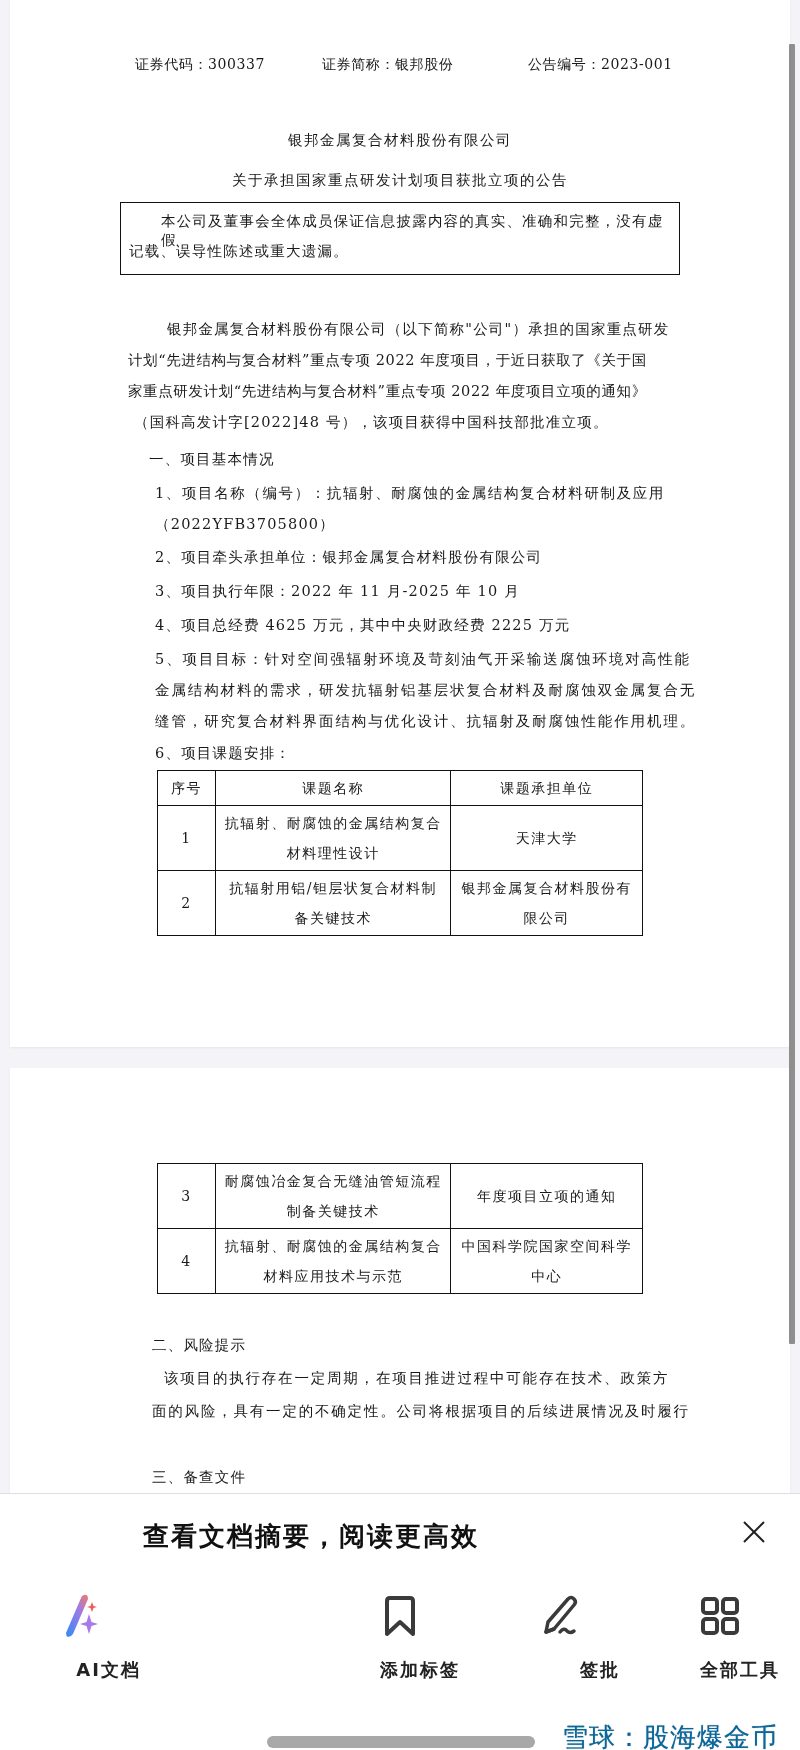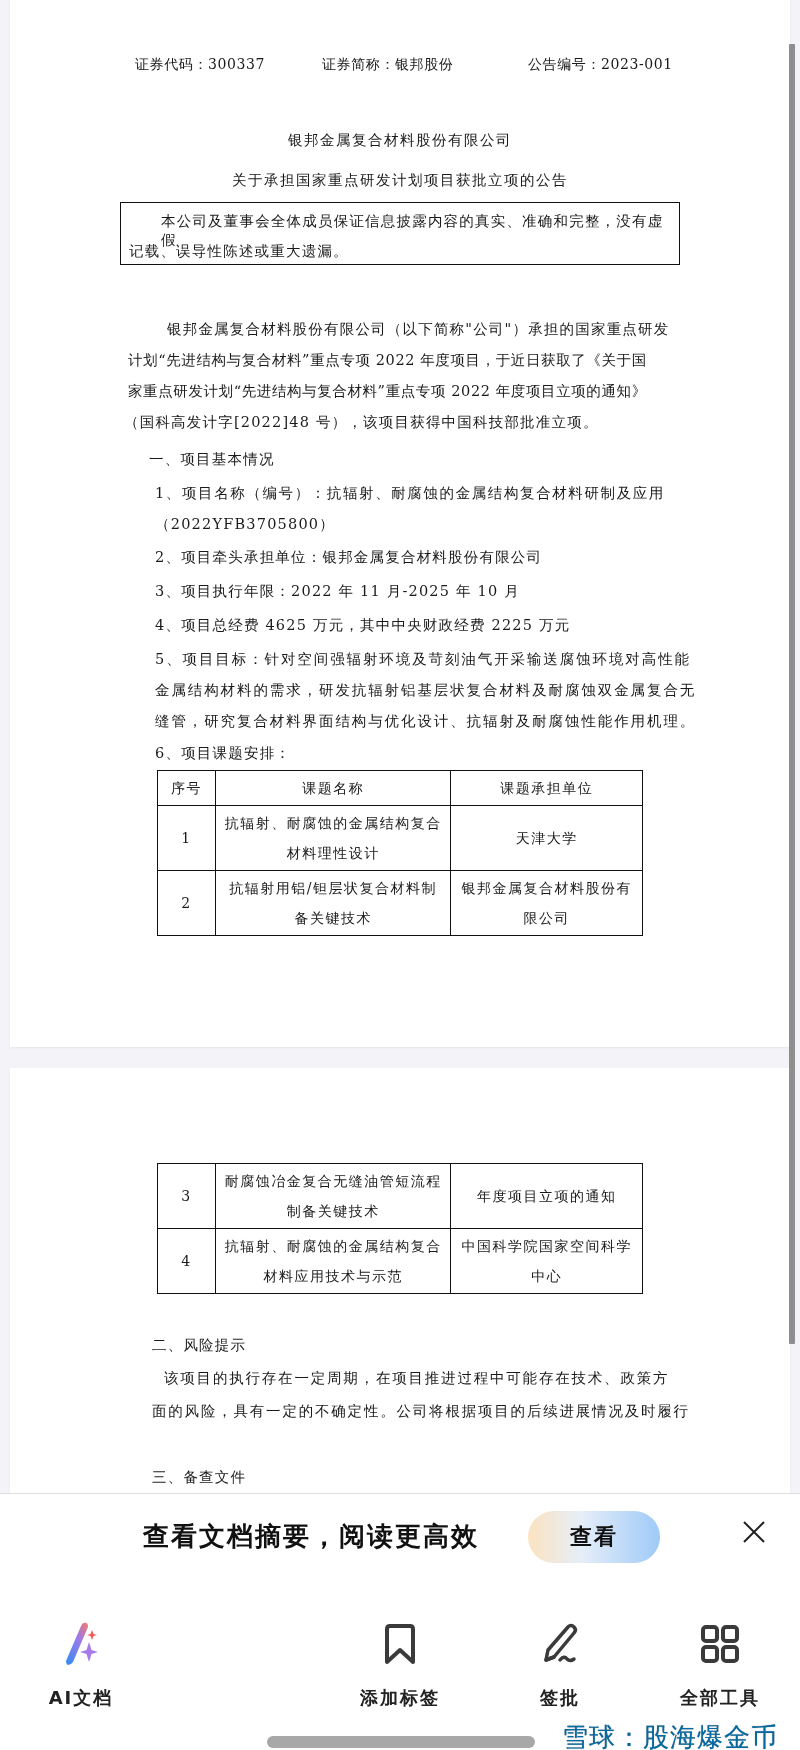--- a/index.html
+++ b/index.html
@@ -13,21 +13,21 @@
     position:absolute; left:10px; width:780px; background:#ffffff;
     box-shadow:0 1px 2px rgba(0,0,0,0.06);
   }
   #page1 { top:0; height:1047px; }
   #page2 { top:1068px; height:440px; }
   .abs { position:absolute; white-space:nowrap; }
   .t { font-size:14.5px; letter-spacing:1.2px; }
   .hdr { font-size:14px; top:56px; letter-spacing:0.6px; }
   .title { left:0; width:780px; text-align:center; font-size:14.5px; letter-spacing:1.5px; }
   .box {
-    position:absolute; left:110px; top:202px; width:560px; height:63px;
+    position:absolute; left:110px; top:202px; width:560px; height:73px;
     border:1.5px solid #111; box-sizing:border-box;
   }
   .box .l1 { position:absolute; left:40px; top:9px; }
   .box .l2 { position:absolute; left:8px; top:39px; }
   table.doc {
     position:absolute; border-collapse:collapse; font-size:14px; letter-spacing:1.5px;
   }
   table.doc td {
     border:1.5px solid #111; text-align:center; vertical-align:middle;
     line-height:30px; padding:0 4px;
@@ -41,21 +41,21 @@
     background:#ffffff; border-top:1px solid #dedde3;
     font-family:"DejaVu Sans", "Liberation Sans", sans-serif;
   }
   .promo-text { position:absolute; left:143px; top:25px; font-size:26px; font-weight:bold; letter-spacing:2px; color:#111; }
   .promo-btn {
     position:absolute; left:528px; top:17px; width:132px; height:52px; border-radius:26px;
     background:linear-gradient(90deg,#fbe3c0 0%,#e6eef8 40%,#9fcaf8 100%);
     font-size:22px; font-weight:bold; text-align:center; line-height:52px; letter-spacing:2px; color:#111;
   }
   .close-x { position:absolute; left:742px; top:26px; width:24px; height:24px; }
-  .tool { position:absolute; top:126px; width:120px; text-align:center; }
+  .tool { position:absolute; top:98px; width:120px; text-align:right; }
   .tool .ic { width:48px; height:48px; margin:0 auto; display:block; }
   .tool .lbl { display:block; margin-top:18px; font-size:18px; font-weight:bold; letter-spacing:2px; color:#222; }
   .home-bar { position:absolute; left:267px; top:1736px; width:268px; height:12px; border-radius:6px; background:#a8a8a8; }
   .watermark {
     position:absolute; left:562px; top:1720px; font-size:26px; color:#0369a1;
     font-family:"DejaVu Sans", "Liberation Sans", sans-serif; letter-spacing:1px;
     text-shadow:0 0 1px #888;
   }
 </style>
 </head>
@@ -70,21 +70,21 @@
   <div class="abs title" style="top:171px">关于承担国家重点研发计划项目获批立项的公告</div>
 
   <div class="box">
     <span class="l1 t">本公司及董事会全体成员保证信息披露内容的真实、准确和完整，没有虚假</span>
     <span class="l2 t">记载、误导性陈述或重大遗漏。</span>
   </div>
 
   <span class="abs t" style="left:157px; top:320px">银邦金属复合材料股份有限公司（以下简称"公司"）承担的国家重点研发</span>
   <span class="abs t" style="left:118px; top:351px; letter-spacing:0.6px">计划“先进结构与复合材料”重点专项 2022 年度项目，于近日获取了《关于国</span>
   <span class="abs t" style="left:118px; top:382px; letter-spacing:0.6px">家重点研发计划“先进结构与复合材料”重点专项 2022 年度项目立项的通知》</span>
-  <span class="abs t" style="left:114px; top:413px">（国科高发计字[2022]48 号），该项目获得中国科技部批准立项。</span>
+  <span class="abs t" style="left:124px; top:413px">（国科高发计字[2022]48 号），该项目获得中国科技部批准立项。</span>
 
   <span class="abs t" style="left:139px; top:450px">一、项目基本情况</span>
   <span class="abs t" style="left:145px; top:484px; letter-spacing:1.6px">1、项目名称（编号）：抗辐射、耐腐蚀的金属结构复合材料研制及应用</span>
   <span class="abs t" style="left:145px; top:515px">（2022YFB3705800）</span>
   <span class="abs t" style="left:145px; top:548px">2、项目牵头承担单位：银邦金属复合材料股份有限公司</span>
   <span class="abs t" style="left:145px; top:582px">3、项目执行年限：2022 年 11 月-2025 年 10 月</span>
   <span class="abs t" style="left:145px; top:616px">4、项目总经费 4625 万元，其中中央财政经费 2225 万元</span>
   <span class="abs t" style="left:145px; top:650px; letter-spacing:1.9px">5、项目目标：针对空间强辐射环境及苛刻油气开采输送腐蚀环境对高性能</span>
   <span class="abs t" style="left:145px; top:712px; letter-spacing:1.9px">缝管，研究复合材料界面结构与优化设计、抗辐射及耐腐蚀性能作用机理。</span>
   <span class="abs t" style="left:145px; top:681px; letter-spacing:1.9px">金属结构材料的需求，研发抗辐射铝基层状复合材料及耐腐蚀双金属复合无</span>
@@ -158,21 +158,20 @@
   <span class="abs t" style="left:142px; top:268px">二、风险提示</span>
   <span class="abs t" style="left:154px; top:301px; letter-spacing:1.8px">该项目的执行存在一定周期，在项目推进过程中可能存在技术、政策方</span>
   <span class="abs t" style="left:142px; top:334px; letter-spacing:1.8px">面的风险，具有一定的不确定性。公司将根据项目的后续进展情况及时履行</span>
   <span class="abs t" style="left:142px; top:400px">三、备查文件</span>
 </div>
 
 <div class="scrollbar"></div>
 
 <div class="bottom-panel">
   <span class="promo-text">查看文档摘要，阅读更高效</span>
-  <div class="promo-btn">查看</div>
   <svg class="close-x" viewBox="0 0 24 24">
     <path d="M2 2 L22 22 M22 2 L2 22" stroke="#222" stroke-width="2" fill="none"></path>
   </svg>
 
   <div class="tool" style="left:21px">
     <svg class="ic" viewBox="0 0 48 48">
       <defs>
         <linearGradient id="pg" x1="0" y1="1" x2="1" y2="0">
           <stop offset="0" stop-color="#2f8cf5"></stop>
             <stop offset="0.6" stop-color="#9a7be8"></stop>

